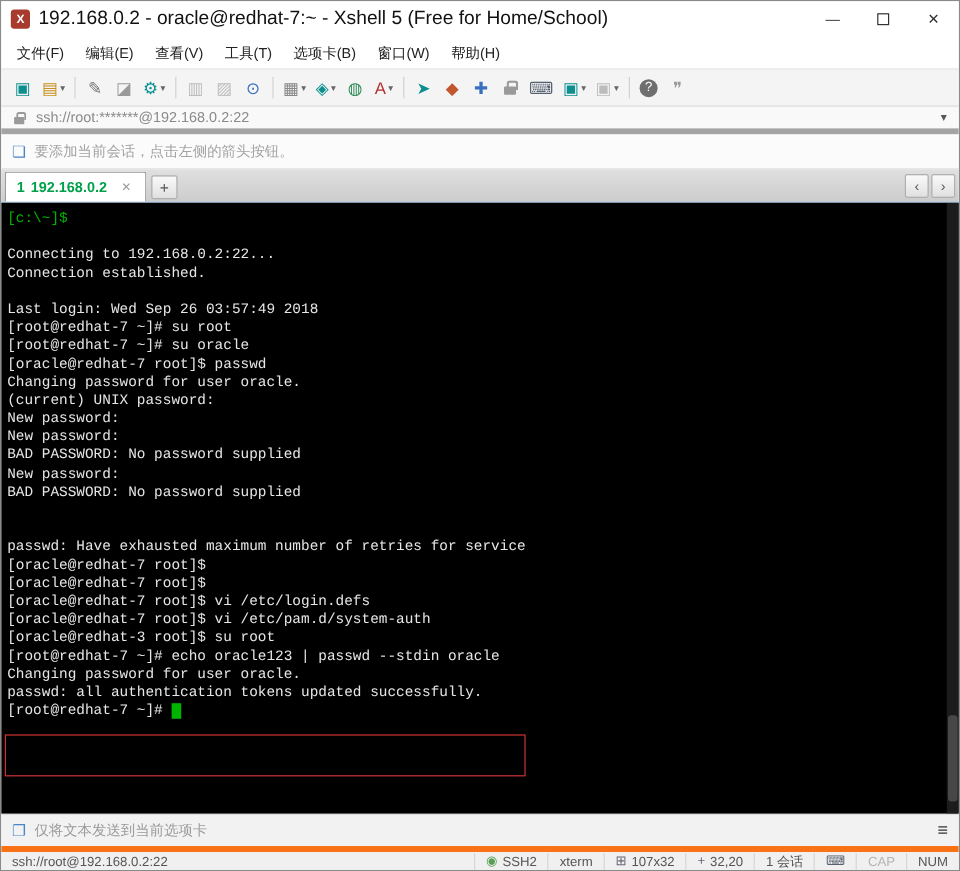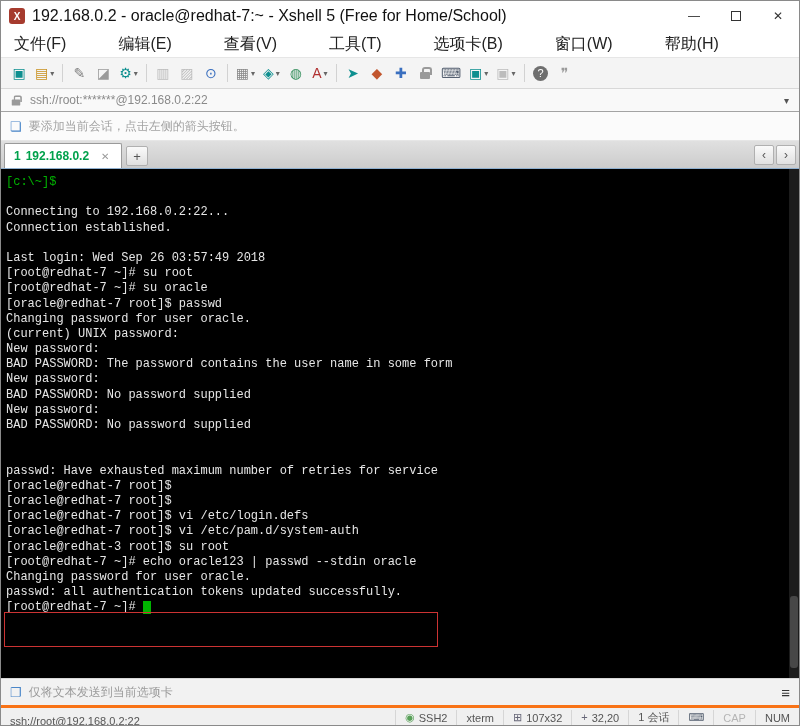--- a/index.html
+++ b/index.html
@@ -8,36 +8,36 @@
 
   
   .titlebar { height:30px; background:#ffffff; display:flex; align-items:center; padding-left:8px; flex:0 0 auto; }
   .app-icon { width:16px; height:16px; background:#a63b2e; border-radius:3px; color:#fff; font-size:10px; font-weight:bold; display:flex; align-items:center; justify-content:center; }
   .title { font-size:16px; color:#111; margin-left:7px; white-space:nowrap; }
   .win-controls { margin-left:auto; display:flex; height:100%; }
   .win-btn { width:42px; height:100%; display:flex; align-items:center; justify-content:center; font-size:12px; color:#333; }
   .max-box { width:10px; height:10px; border:1px solid #333; display:inline-block; }
 
   
-  .menubar { height:26px; background:#fff; display:flex; align-items:center; padding-left:4px; font-size:16px; color:#222; flex:0 0 auto;gap:34px; }
+  .menubar { height:26px; background:#fff; display:flex; align-items:center; padding-left:4px; font-size:12px; color:#222; flex:0 0 auto; }
   .menu-item { padding:0 9px; line-height:26px; }
 
   
   .toolbar { height:32px; background:#f4f4f4; border-top:1px solid #e6e6e6; border-bottom:1px solid #d8d8d8; display:flex; align-items:center; padding-left:6px; flex:0 0 auto; }
   .tb-btn { height:26px; min-width:24px; display:flex; align-items:center; justify-content:center; padding:0 4px; }
   .tb-glyph { font-size:14px; color:#555; line-height:1; }
   .tb-btn.disabled .tb-glyph { color:#bcbcbc !important; }
   .tb-dd { font-size:8px; color:#666; margin-left:2px; }
   .tb-sep { width:1px; height:18px; background:#d2d2d2; margin:0 4px; }
   .help-circle { background:#6f6f6f; color:#fff !important; width:15px; height:15px; border-radius:50%; font-size:11px; display:flex; align-items:center; justify-content:center; }
   .css-lock { position:relative; width:10px; height:7px; background:#9a9a9a; border-radius:1px; display:inline-block; margin-top:4px; }
   .css-lock::before { content:""; position:absolute; top:-5px; left:2px; width:6px; height:6px; border:2px solid #9a9a9a; border-bottom:none; border-radius:3px 3px 0 0; }
 
   
-  .addressbar { height:23px; background:#f9f9f9; border-bottom:1px solid #a3a3a3; display:flex; align-items:center; padding:0 10px; font-size:12px; color:#8a8a8a; flex:0 0 auto; }
+  .addressbar { height:23px; background:#f9f9f9; border-bottom:5px solid #a3a3a3; display:flex; align-items:center; padding:0 10px; font-size:12px; color:#8a8a8a; flex:0 0 auto; }
   .addr-text { margin-left:9px; }
   .addr-dd { margin-left:auto; color:#555; font-size:10px; }
   .addressbar .css-lock { transform:scale(.85); }
 
   
   .infobar { height:29px; background:#fbfbfb; border-bottom:1px solid #e6e6e6; display:flex; align-items:center; padding:0 9px; font-size:12px; color:#a3a3a3; flex:0 0 auto; }
   .info-icon { color:#4a86c8; font-size:13px; margin-right:7px; }
 
   
   .tabbar { height:28px; background:linear-gradient(#e0e0e0,#cccccc); border-bottom:1px solid #8fb0d0; display:flex; align-items:flex-end; padding:0 3px; flex:0 0 auto; }
@@ -57,21 +57,21 @@
   .red-annotation { position:absolute; left:3px; width:434px; border:1px solid #cc3333; }
   .term-scroll { position:absolute; top:0; right:0; width:10px; height:100%; background:#1c1c1c; }
   .term-thumb { position:absolute; right:1px; bottom:10px; width:8px; height:72px; background:#474747; border-radius:3px; }
 
   
   .sendbar { height:27px; background:#f2f2f2; border-top:1px solid #d8d8d8; display:flex; align-items:center; padding:0 9px; font-size:12px; color:#9a9a9a; flex:0 0 auto; }
   .send-icon { color:#4a86c8; font-size:13px; margin-right:7px; }
   .send-menu { margin-left:auto; color:#333; font-size:15px; }
 
   
-  .statusbar { height:22px; background:#f0f0f0; border-top:3px solid #f97316; display:flex; align-items:flex-end; font-size:11px; color:#555; padding-left:9px; flex:0 0 auto; }
+  .statusbar { height:22px; background:#f0f0f0; border-top:5px solid #f97316; display:flex; align-items:center; font-size:11px; color:#555; padding-left:9px; flex:0 0 auto; }
   .status-right { margin-left:auto; display:flex; align-items:center; height:100%; }
   .status-item { display:flex; align-items:center; gap:4px; padding:0 9px; border-left:1px solid #d6d6d6; height:15px; }
   .status-item.dim .st-label { color:#b5b5b5; }
   .st-icon { font-size:11px; color:#667; line-height:1; }
 </style>
 </head>
 <body>
 
 <div class="window">
 
@@ -208,21 +208,20 @@
       <div class="tline">Connecting to 192.168.0.2:22...</div>
       <div class="tline">Connection established.</div>
       <div class="tline"></div>
       <div class="tline">Last login: Wed Sep 26 03:57:49 2018</div>
       <div class="tline">[root@redhat-7 ~]# su root</div>
       <div class="tline">[root@redhat-7 ~]# su oracle</div>
       <div class="tline">[oracle@redhat-7 root]$ passwd</div>
       <div class="tline">Changing password for user oracle.</div>
       <div class="tline">(current) UNIX password:</div>
       <div class="tline">New password:</div>
-      <div class="tline">BAD PASSWORD: The password contains the user name in some form</div>
       <div class="tline">New password:</div>
       <div class="tline">BAD PASSWORD: No password supplied</div>
       <div class="tline">New password:</div>
       <div class="tline">BAD PASSWORD: No password supplied</div>
       <div class="tline"></div>
       <div class="tline"></div>
       <div class="tline">passwd: Have exhausted maximum number of retries for service</div>
       <div class="tline">[oracle@redhat-7 root]$</div>
       <div class="tline">[oracle@redhat-7 root]$</div>
       <div class="tline">[oracle@redhat-7 root]$ vi /etc/login.defs</div>

